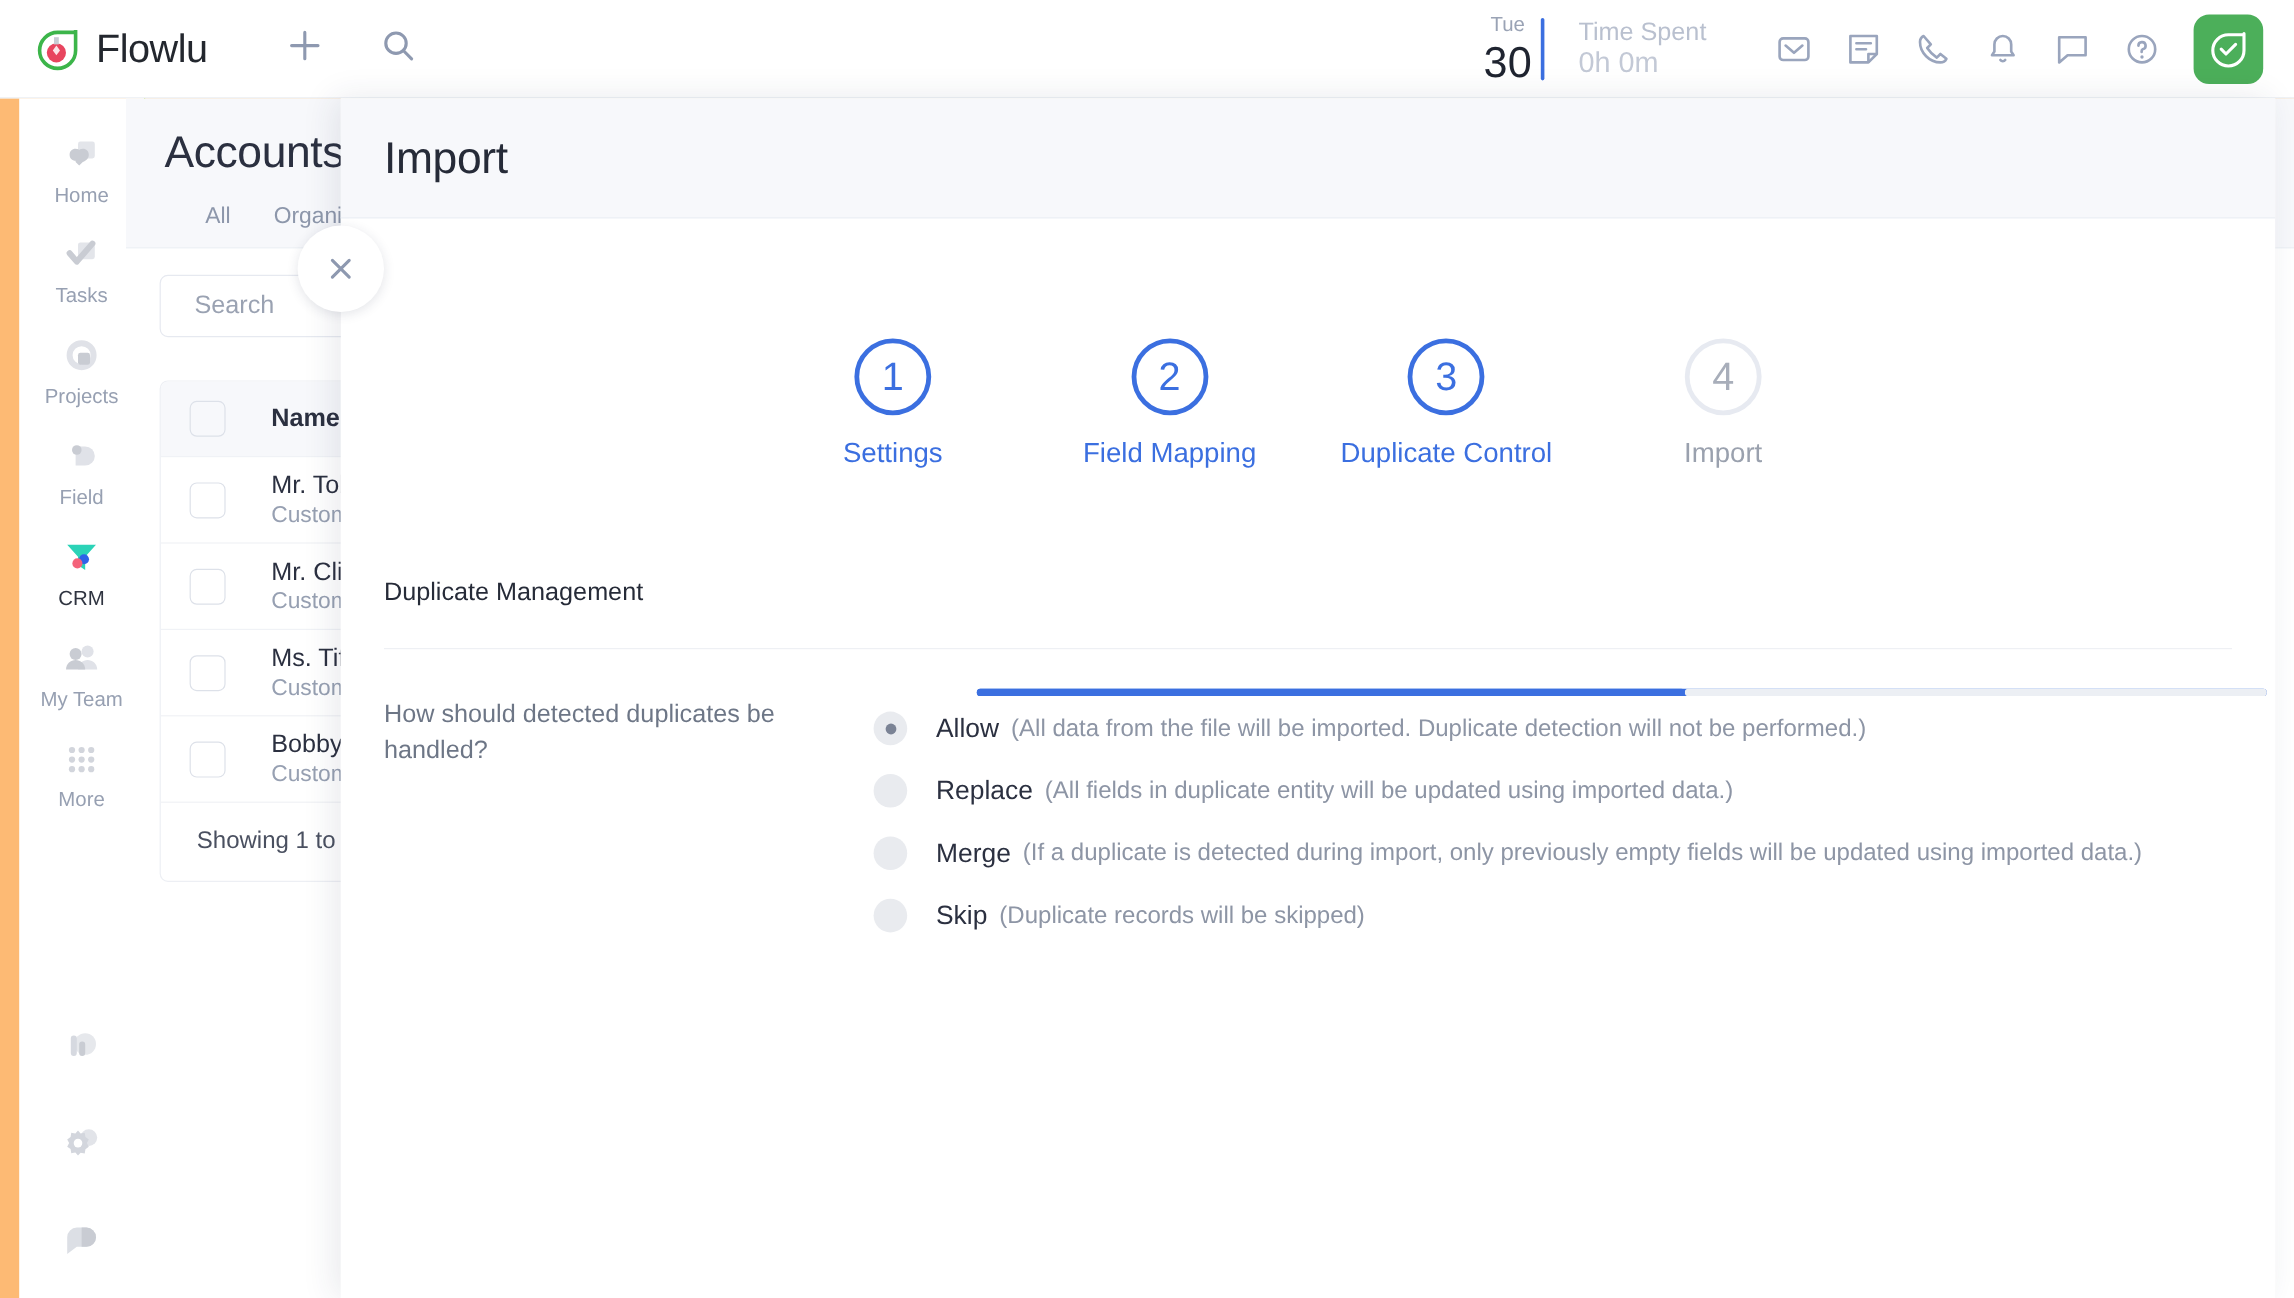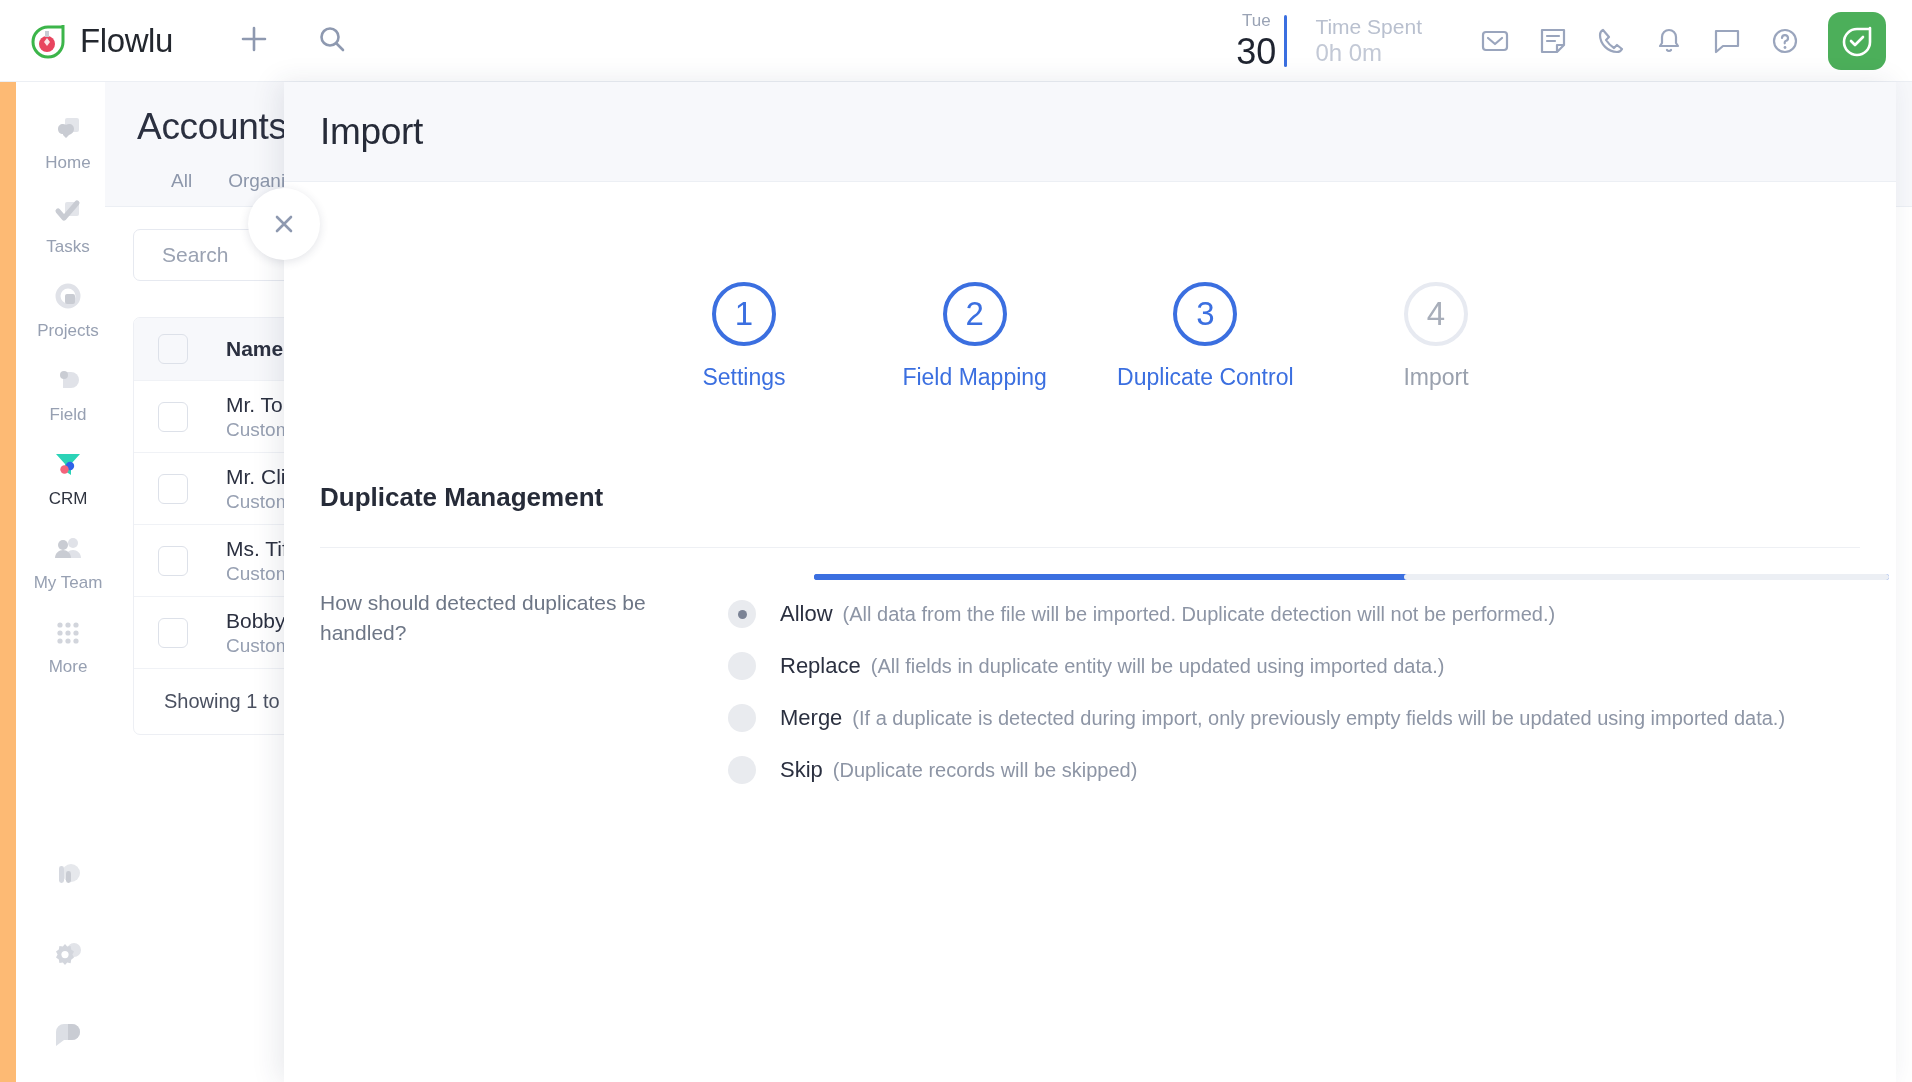--- a/index.html
+++ b/index.html
@@ -95,21 +95,21 @@
   .step { position:relative; width:0; display:flex; flex-direction:column; align-items:center; z-index:2; }
   .step-circle {
     width:64px; height:64px; border-radius:50%; border:4px solid #3b6fe0;
     background:#ffffff; display:flex; align-items:center; justify-content:center;
     font-size:33px; color:#3b6fe0;
   }
   .step-circle.inactive { border-color:#e7eaf1; color:#a8aeba; }
   .step-label { margin-top:18px; font-size:23px; color:#3b6fe0; white-space:nowrap; }
   .step-label.inactive { color:#9aa1ae; }
 
-  .sec-title { margin:70px 0 0 36px; font-size:26px; color:#262b38; font-weight:bold; }
+  .sec-title { margin:70px 0 0 36px; font-size:21px; color:#262b38; font-weight:normal; }
   .sec-rule { margin:34px 36px 0 36px; height:1px; background:#eef0f4; }
 
   .qa-row { display:flex; margin:40px 0 0 36px; }
   .qa-question { width:380px; font-size:21px; color:#6d7686; line-height:1.45; }
   .qa-options { margin-left:28px; }
   .opt { display:flex; align-items:center; height:52px; }
   .radio { width:28px; height:28px; border-radius:50%; background:#e9ebef; display:flex; align-items:center; justify-content:center; flex:none; }
   .radio .dot { width:9px; height:9px; border-radius:50%; background:#7b8395; }
   .opt-text { margin-left:24px; font-size:22px; color:#2b3040; white-space:nowrap; }
   .opt-desc { font-size:20px; color:#8d95a5; }

